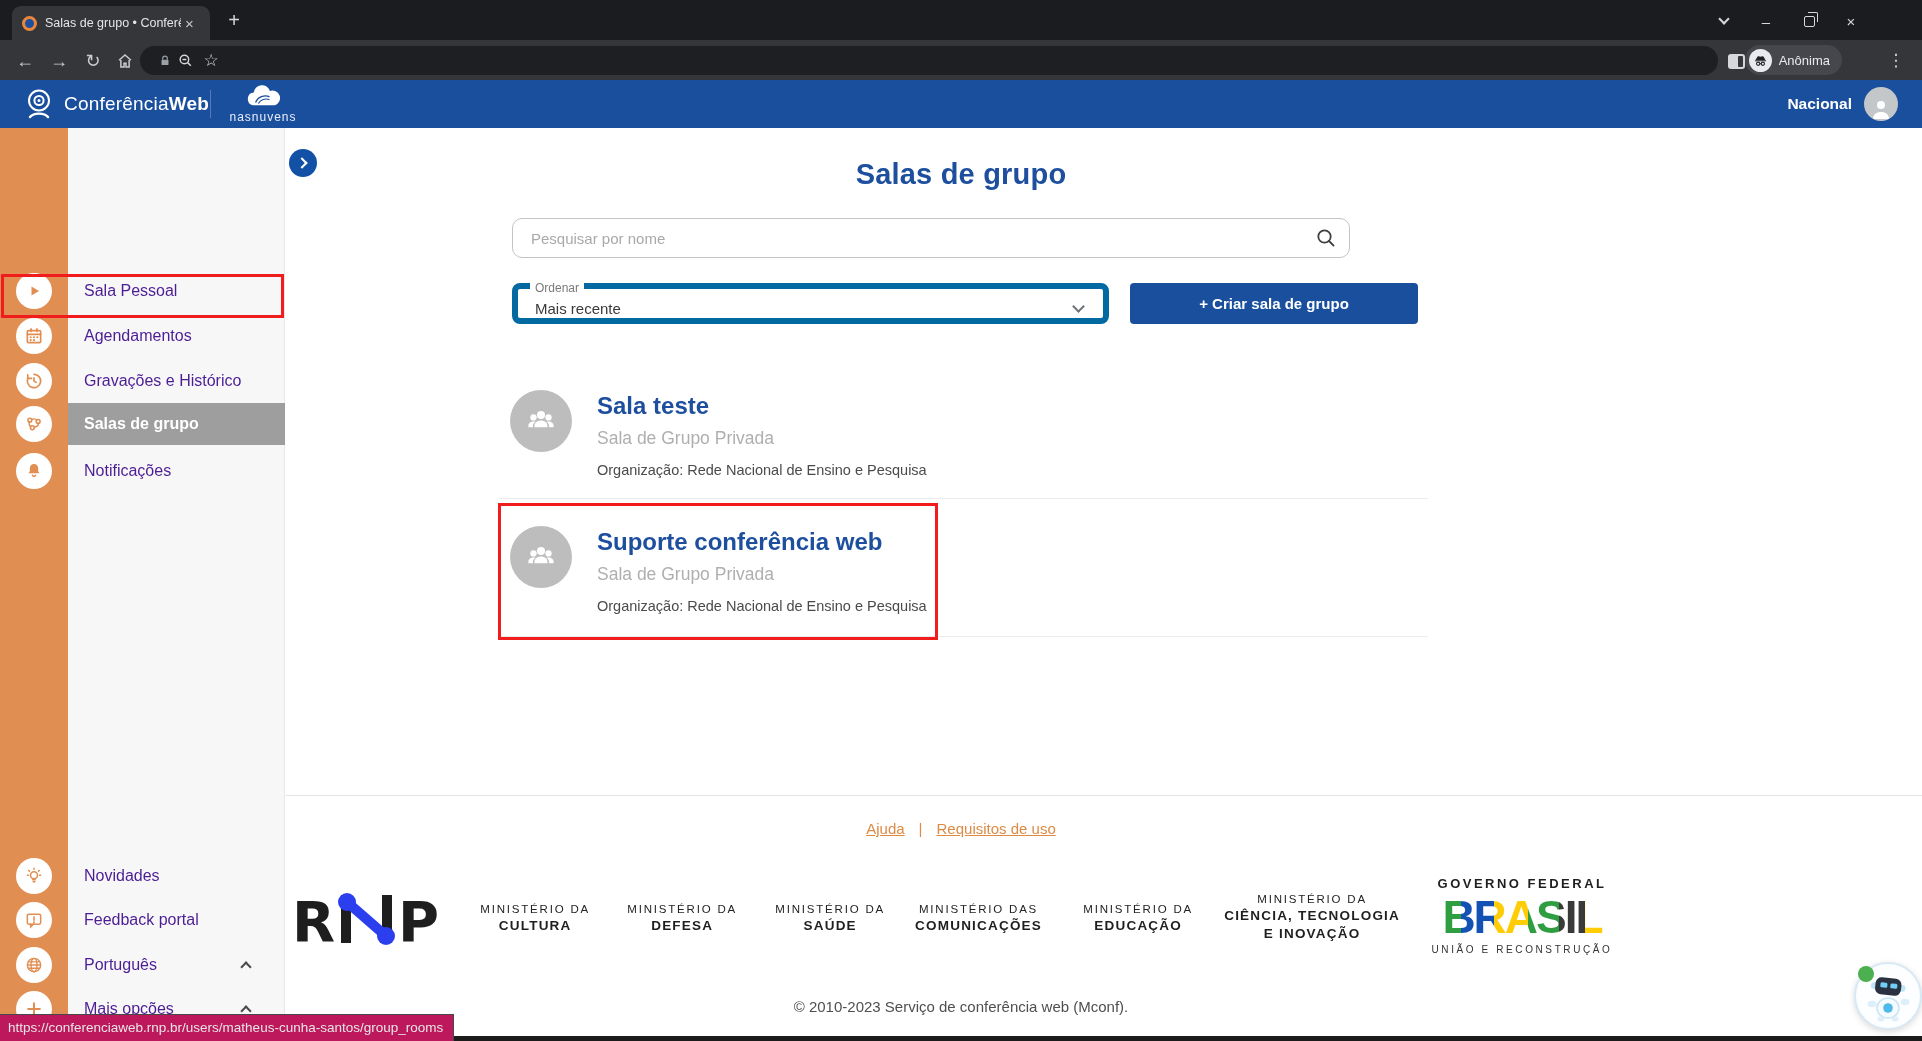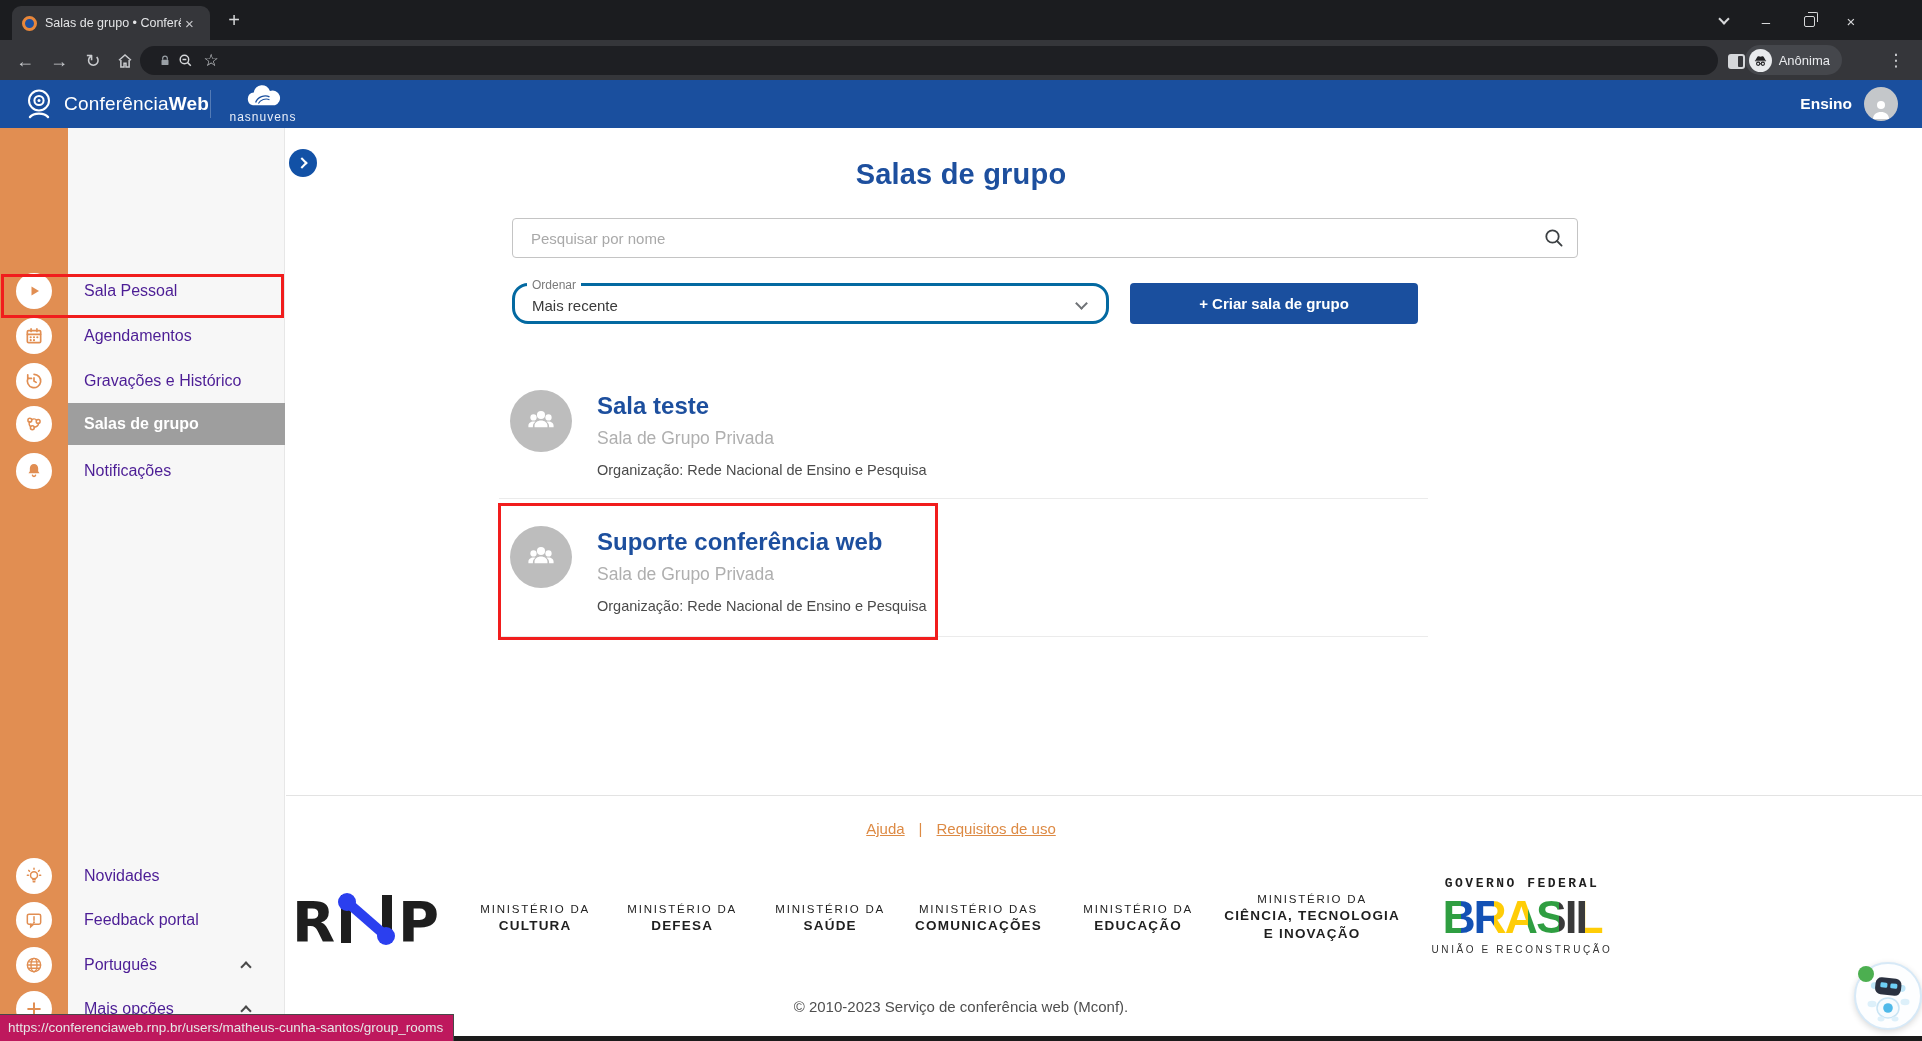--- a/index.html
+++ b/index.html
@@ -63,28 +63,28 @@
   .srow.sel .slabel { color:#fff; font-weight:bold; }
   .chev-up { position:absolute; right:35px; width:8px; height:8px; border-right:2px solid #4A4A4A; border-bottom:2px solid #4A4A4A; transform:rotate(-135deg); margin-top:4px; }
   #side-annotation { position:absolute; left:1px; top:274px; width:283px; height:44px; border:3px solid #F11D1D; pointer-events:none; z-index:5; }
 
   
   #collapse-btn { position:absolute; left:289px; top:149px; width:28px; height:28px; border-radius:50%;
     background:#1251A6; display:flex; align-items:center; justify-content:center; cursor:pointer; }
   #collapse-btn .c { width:8px; height:8px; border-top:2.5px solid #fff; border-right:2.5px solid #fff; transform:rotate(45deg); margin-left:-3px; }
   #page-title { position:absolute; left:508px; top:158px; width:906px; text-align:center;
     color:#1D4F9E; font-size:29px; font-weight:bold; letter-spacing:.2px; }
-  #search-box { position:absolute; left:512px; top:218px; width:1066px; height:40px; border:1px solid #C4C4C4;
-    border-radius:4px; background:#fff; display:flex; align-items:center; }
+  #search-box { position:absolute; left:512px; top:218px; width:838px; height:40px; border:1px solid #C4C4C4;
+    border-radius:10px; background:#fff; display:flex; align-items:center; }
   #search-input { flex:1; border:none; outline:none; font-size:15px; padding:0 18px; color:#333; background:transparent;
     font-family:"Liberation Sans", sans-serif; }
   #search-input::placeholder { color:#A9A9A9; }
   #search-btn { width:46px; height:100%; display:flex; align-items:center; justify-content:center; cursor:pointer; }
-  #sort-box { position:absolute; left:512px; top:283px; width:597px; height:41px; border:3px solid #0369a1;
-    border-radius:16px; background:#fff; cursor:pointer;text-decoration:underline; }
+  #sort-box { position:absolute; left:512px; top:283px; width:597px; height:41px; border:6px solid #0369a1;
+    border-radius:8px; background:#fff; cursor:pointer;text-decoration:underline; }
   #sort-label { position:absolute; left:12px; top:-8px; background:#fff; padding:0 5px; font-size:12px; color:#7A7A7A; }
   #sort-value { position:absolute; left:17px; top:11px; font-size:15px; color:#3A3A3A; }
   #sort-chevron { position:absolute; right:20px; top:13px; width:9px; height:9px; border-right:2px solid #6F7276; border-bottom:2px solid #6F7276; transform:rotate(45deg); }
   #create-btn { position:absolute; left:1130px; top:283px; width:288px; height:41px; background:#1A4F9E; border:none;
     border-radius:4px; color:#fff; font-size:15px; font-weight:bold; cursor:pointer; font-family:"Liberation Sans", sans-serif; }
 
   .room-avatar { position:absolute; left:510px; width:62px; height:62px; border-radius:50%; background:#BDBDBD;
     display:flex; align-items:center; justify-content:center; cursor:pointer; }
   .room-name { position:absolute; left:597px; color:#1D4F9E; font-size:24px; font-weight:bold; cursor:pointer; }
   .room-type { position:absolute; left:597px; color:#AFAFAF; font-size:17.5px; }
@@ -95,21 +95,21 @@
   
   #footer-divider { position:absolute; left:286px; top:795px; width:1636px; height:1px; background:#E3E3E3; }
   #footer-links { position:absolute; left:285px; top:820px; width:1352px; text-align:center; font-size:15px; }
   #footer-links a { color:#DD8A44; text-decoration:underline; cursor:pointer; }
   #footer-links .sep { color:#DD8A44; margin:0 14px; text-decoration:none; }
   #rnp-logo { position:absolute; left:292px; top:890px; }
   .ministry { position:absolute; text-align:center; top:903px; color:#232323; }
   .ministry .l1 { font-size:11.5px; letter-spacing:1.8px; line-height:13px; }
   .ministry .l2, .ministry .l3 { font-size:13.5px; font-weight:bold; letter-spacing:1.2px; line-height:16px; margin-top:2px; color:#1F1F1F; }
   #gov-block { position:absolute; left:1430px; top:876px; width:184px; text-align:center; }
-  #gov-top { font-size:13px; font-weight:bold; letter-spacing:2.5px; color:#1F1F1F;font-family:Liberation Mono, monospace; }
+  #gov-top { font-size:13px; font-weight:bold; letter-spacing:2.5px; color:#1F1F1F; }
   #gov-brasil { font-size:46px; font-weight:bold; letter-spacing:-2px; line-height:52px;
     background:linear-gradient(90deg,#2F9E41 0 17%,#1351B4 17% 35%,#FFCD07 35% 53%,#2F9E41 53% 70%,#3A3A3A 70% 84%,#FFCD07 84% 100%);
     -webkit-background-clip:text; background-clip:text; color:transparent; }
   #gov-bottom { font-size:10px; letter-spacing:2.6px; color:#333; margin-top:1px; }
   #copyright { position:absolute; left:285px; top:998px; width:1352px; text-align:center; font-size:15px; color:#4F4F4F; }
 
   
   #bottom-strip { position:absolute; left:0; bottom:0; width:1922px; height:5px; background:#1B1B1B; }
   #status-tooltip { position:absolute; left:0; bottom:0; height:27px; background:#be185d; border-top:1px solid #484848;
     border-right:1px solid #484848; color:#E6E6E6; font-size:13.5px; display:flex; align-items:center; padding:0 10px 2px 8px; z-index:9; }
@@ -192,21 +192,21 @@
   <div id="hdr-divider"></div>
   <div id="nasnuvens">
     <svg width="44" height="24" viewBox="0 0 44 26">
       <path d="M11 23a7 7 0 0 1 1-13.8A9 9 0 0 1 29.5 7.5 7 7 0 0 1 35 23z" fill="#fff"></path>
       <path d="M14 20c2-6 10-9 15-6" fill="none" stroke="#1A4F9E" stroke-width="1.4"></path>
       <path d="M17 21c2-4 8-6 12-4" fill="none" stroke="#1A4F9E" stroke-width="1.2"></path>
     </svg>
     <span id="nasnuvens-label">nasnuvens</span>
   </div>
   <div id="user">
-    <span id="user-name">Ensino</span>
+    <span id="user-name">Nacional</span>
     <span id="avatar">
       <svg width="24" height="24" viewBox="0 0 24 24">
           <circle cx="12" cy="8" r="4" fill="#fff"></circle>
           <path d="M4 22c0-4.4 3.6-7 8-7s8 2.6 8 7z" fill="#fff"></path>
         </svg>
     </span>
   </div>
 </div>
 
 <div id="side-strip"></div>

